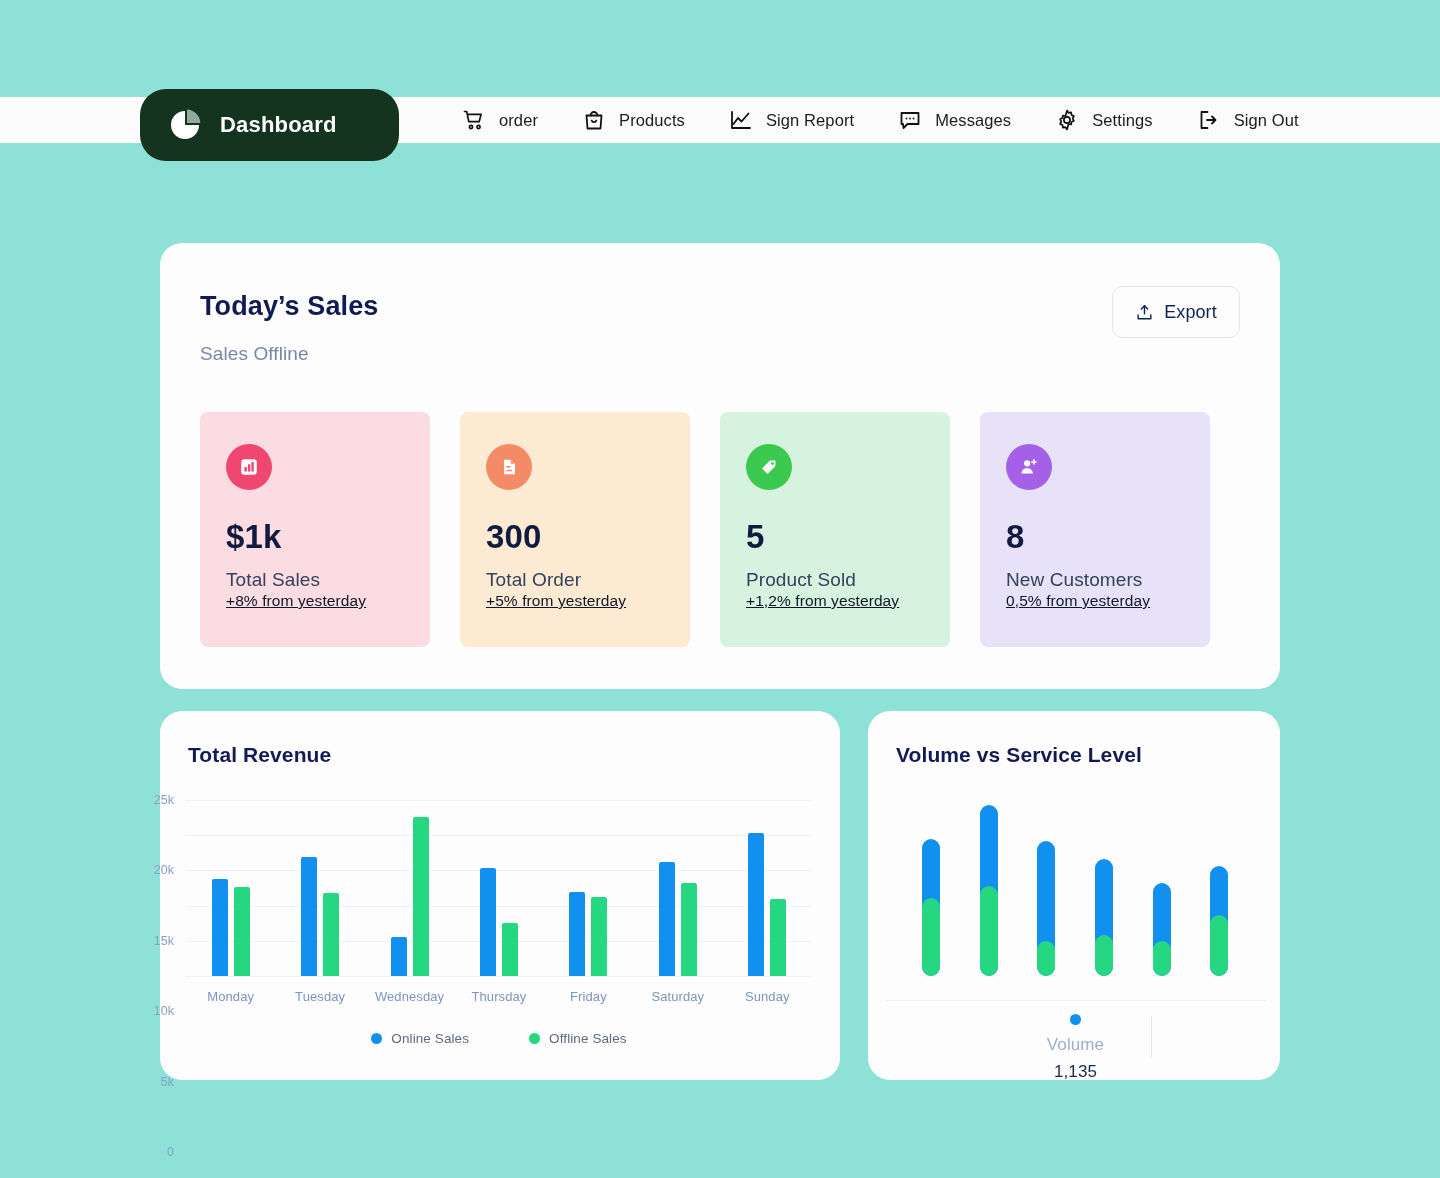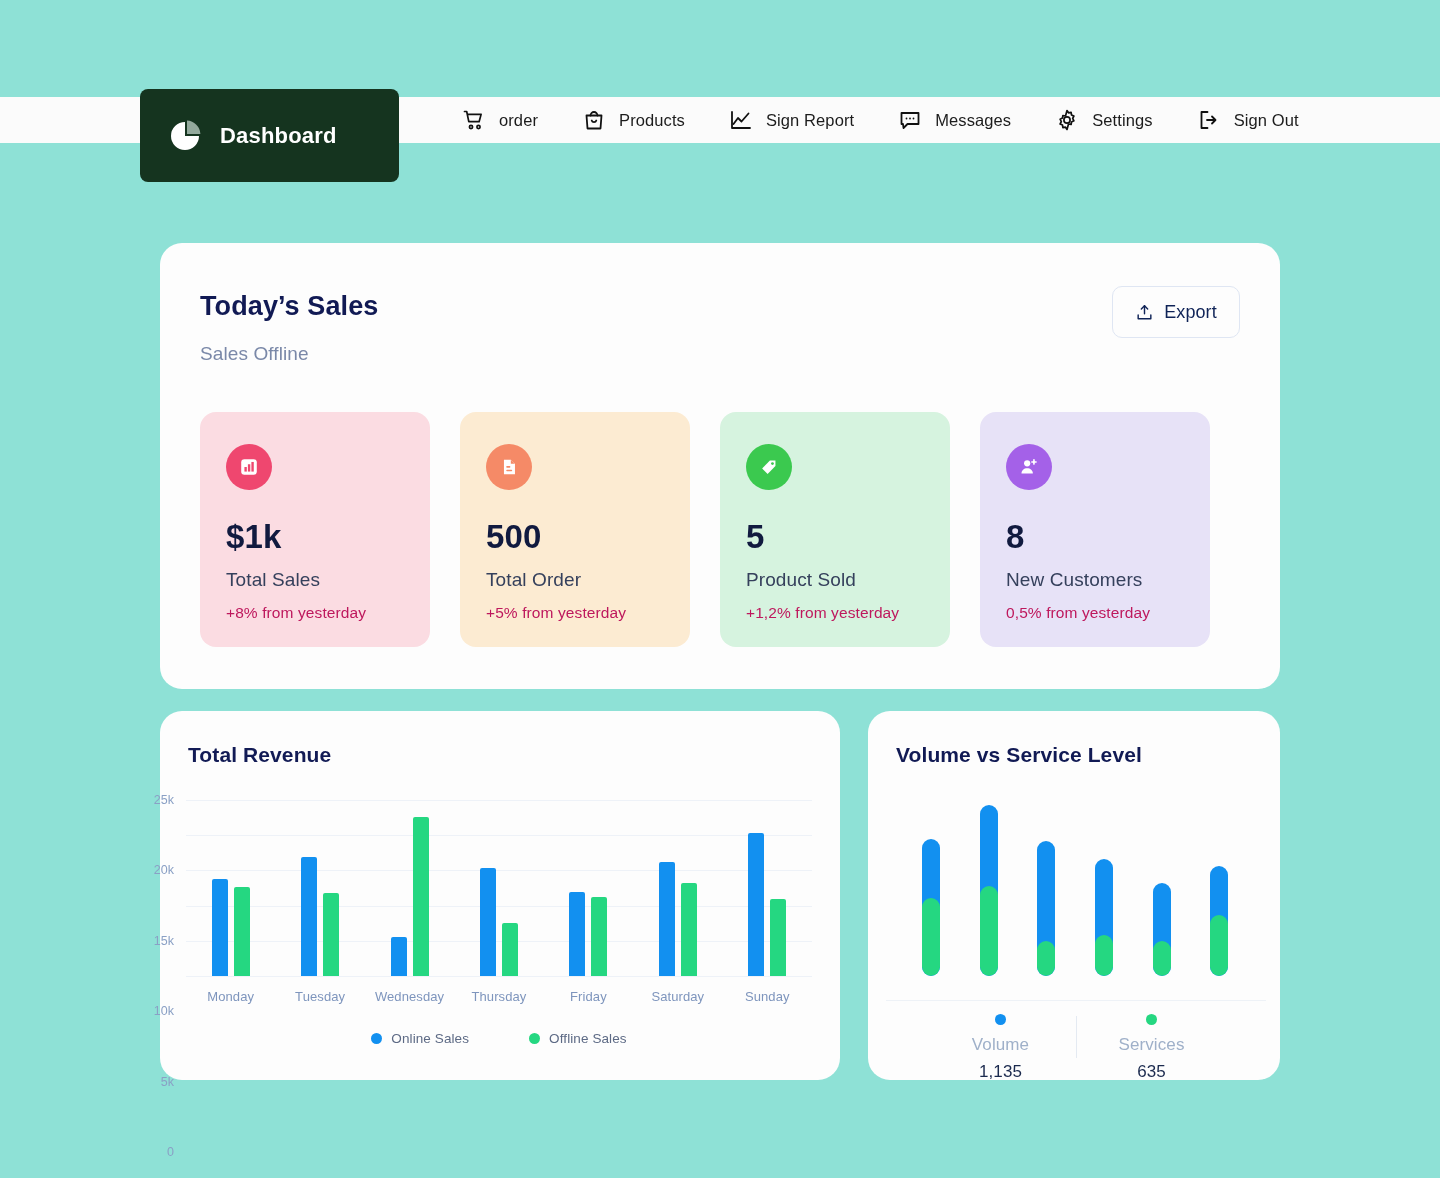--- a/index.html
+++ b/index.html
@@ -25,23 +25,23 @@
     display: flex; align-items: center; gap: 13px;
     margin-right: 44px; cursor: pointer;
   }
   .nav-item .nav-label {
     font-size: 16.5px; color: #1c1c1c; letter-spacing: .1px; white-space: nowrap;
   }
   .nav-icon { width: 24px; height: 24px; display: block; flex: none; }
 
   .brand {
     position: absolute; left: 140px; top: 89px;
-    width: 259px; height: 93px;
+    width: 259px; height: 72px;
     background: #15341f;
-    border-radius: 8px;
+    border-radius: 26px;
     display: flex; align-items: center; gap: 18px;
     padding-left: 28px;
     z-index: 5;
   }
   .brand-label {
     color: #ffffff; font-size: 22px; font-weight: 700; letter-spacing: .2px;
   }
   .brand-logo { width: 34px; height: 34px; display: block; flex: none; }
 
   
@@ -71,40 +71,40 @@
   }
   .export-label { font-size: 18px; color: #0f2357; letter-spacing: .1px; }
 
   
   .stats {
     position: absolute; left: 40px; top: 169px;
     display: flex; gap: 30px;
   }
   .stat {
     width: 230px; height: 235px;
-    border-radius: 16px;
+    border-radius: 8px;
     padding: 32px 26px 0 26px;
     position: relative; overflow: hidden;
   }
   .stat-icon {
     width: 46px; height: 46px; border-radius: 50%;
     display: flex; align-items: center; justify-content: center;
   }
   .stat-icon svg { width: 22px; height: 22px; display: block; }
   .stat-value {
     margin-top: 28px;
     font-size: 33px; font-weight: 700; color: #111a3f; letter-spacing: .2px;
   }
   .stat-label {
     margin-top: 13px;
     font-size: 19px; color: #35405c; letter-spacing: .1px;
   }
   .stat-delta {
-    margin-top: 13px;
-    font-size: 15.5px; color: #be185d; letter-spacing: .1px;
+    margin-top: 1px;
+    font-size: 15.5px; color: #0f172a; letter-spacing: .1px; text-decoration: underline;
   }
 
   
   .revenue-card {
     position: absolute; left: 160px; top: 711px;
     width: 680px; height: 369px;
     padding: 32px 0 0 28px;
   }
   .revenue-title {
     font-size: 21px; font-weight: 700; color: #121b55; letter-spacing: .1px;
@@ -305,21 +305,21 @@
 
     <div class="stat" style="background:#fcebd2">
       <div class="stat-icon" style="background:#f58a67">
         <svg viewBox="0 0 24 24">
             <path d="M6.5 4h7.5l4.5 4.5V20H6.5z" fill="#fff"></path>
             <path d="M14 4l4.5 4.5H14z" fill="#f58a67"></path>
             <rect x="9" y="11" width="4.5" height="1.7" rx=".8" fill="#f58a67"></rect>
             <rect x="9" y="15" width="6.5" height="1.7" rx=".8" fill="#f58a67"></rect>
           </svg>
       </div>
-      <div class="stat-value">500</div>
+      <div class="stat-value">300</div>
       <div class="stat-label">Total Order</div>
       <div class="stat-delta">+5% from yesterday</div>
     </div>
 
     <div class="stat" style="background:#d6f3df">
       <div class="stat-icon" style="background:#3bc94f">
         <svg viewBox="0 0 24 24">
             <path d="M4.5 13.5L13 5h6v6l-8.5 8.5z" fill="#fff"></path>
             <circle cx="15.8" cy="8.2" r="1.5" fill="#3bc94f"></circle>
           </svg>
@@ -456,20 +456,13 @@
 <div class="vol-divider"></div>
 <div class="vol-legend" id="volLegend">
     <div class="vol-leg-col">
       <div class="vol-leg-head">
         <span class="dot" style="background: rgb(18, 144, 240);"></span>
         <span class="vol-leg-name">Volume</span>
       </div>
       <div class="vol-leg-val">1,135</div>
     </div>
     <div class="vol-sep"></div>
-    <div class="vol-leg-col">
-      <div class="vol-leg-head">
-        <span class="dot" style="background: rgb(37, 215, 129);"></span>
-        <span class="vol-leg-name">Services</span>
-      </div>
-      <div class="vol-leg-val">635</div>
-    </div>
   </div>
 
 </body></html>

